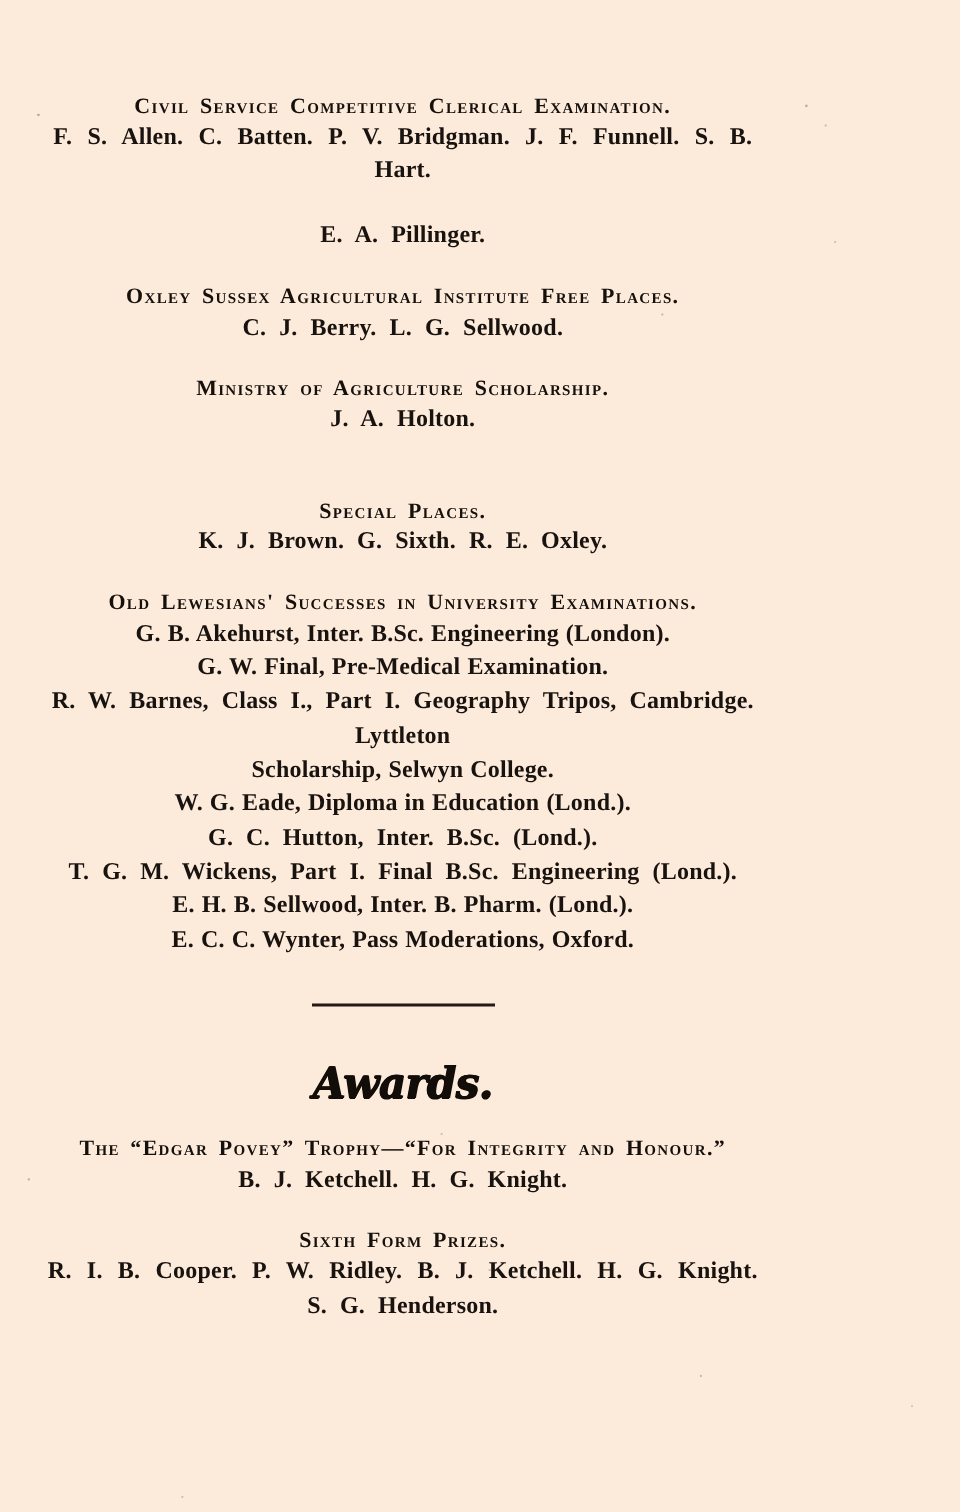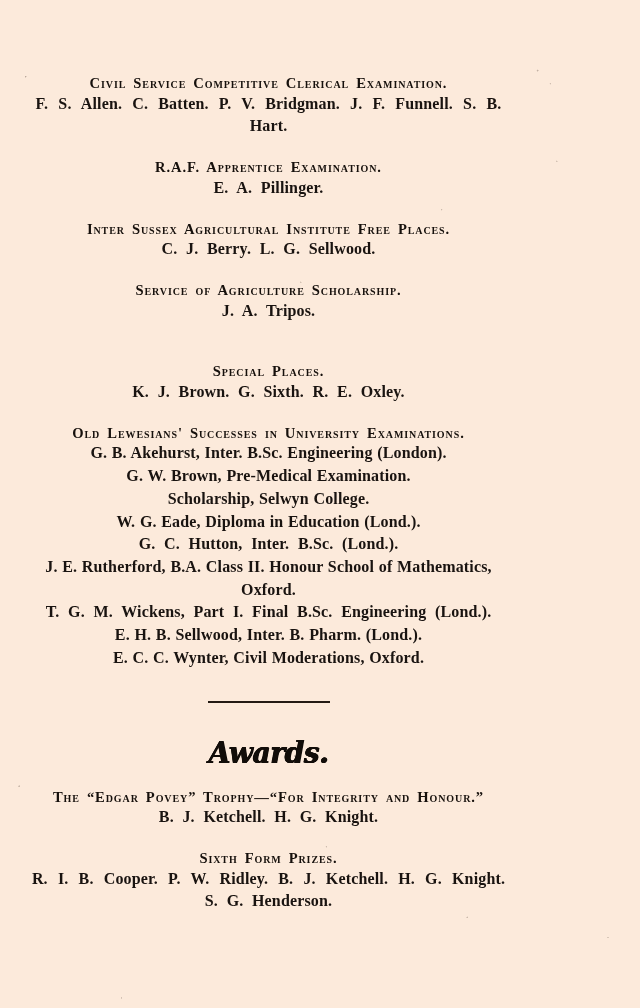--- a/index.html
+++ b/index.html
@@ -32,21 +32,21 @@
       radial-gradient(circle at 46% 75%, rgba(60,45,35,0.25) 0.5px, transparent 1px),
       radial-gradient(circle at 51% 84%, rgba(60,45,35,0.28) 0.5px, transparent 1px),
       radial-gradient(circle at 95% 93%, rgba(60,45,35,0.22) 0.5px, transparent 1px),
       radial-gradient(circle at 73% 91%, rgba(60,45,35,0.3) 0.5px, transparent 1px),
       radial-gradient(circle at 19% 99%, rgba(60,45,35,0.25) 0.5px, transparent 1px);
     opacity: 0.85;
   }
 
   .sheet {
     position: relative;
-    padding: 12px 18px;
+    padding: 0 18px;
     box-sizing: border-box;
     width: 537px;
   }
 
   .block {
     text-align: center;
   }
 
   
   .heading {
@@ -119,61 +119,60 @@
   <div style="height:62px"></div>
 
   <div class="block">
     <div class="heading">Civil Service Competitive Clerical Examination.</div>
     <div class="names xwide">F. S. Allen.   C. Batten.   P. V. Bridgman.   J. F. Funnell.   S. B. Hart.</div>
   </div>
 
   <div class="sec-gap"></div>
 
   <div class="block">
-    <div class="heading">R.A.F. Apprentice Examination.</div>
     <div class="names wide">E. A. Pillinger.</div>
   </div>
 
   <div class="sec-gap"></div>
 
   <div class="block">
-    <div class="heading">Inter Sussex Agricultural Institute Free Places.</div>
+    <div class="heading">Oxley Sussex Agricultural Institute Free Places.</div>
     <div class="names wide">C. J. Berry.      L. G. Sellwood.</div>
   </div>
 
   <div class="sec-gap"></div>
 
   <div class="block">
-    <div class="heading">Service of Agriculture Scholarship.</div>
-    <div class="names wide">J. A. Tripos.</div>
+    <div class="heading">Ministry of Agriculture Scholarship.</div>
+    <div class="names wide">J. A. Holton.</div>
   </div>
 
   <div class="sec-gap"></div>
 
 
   <div class="sec-gap"></div>
 
   <div class="block">
     <div class="heading">Special Places.</div>
     <div class="names wide">K. J. Brown.   G. Sixth.   R. E. Oxley.</div>
   </div>
 
   <div class="sec-gap"></div>
 
   <div class="block">
     <div class="heading">Old Lewesians' Successes in University Examinations.</div>
     <div class="names tight">G. B. Akehurst, Inter. B.Sc. Engineering (London).</div>
-    <div class="names tight">G. W. Brown, Pre-Medical Examination.</div>
+    <div class="names tight">G. W. Final, Pre-Medical Examination.</div>
+    <div class="names wide">R. W. Barnes, Class I., Part I. Geography Tripos, Cambridge. Lyttleton</div>
     <div class="names tight">Scholarship, Selwyn College.</div>
     <div class="names tight">W. G. Eade, Diploma in Education (Lond.).</div>
     <div class="names wide">G. C. Hutton, Inter. B.Sc. (Lond.).</div>
-    <div class="names tight">J. E. Rutherford, B.A. Class II. Honour School of Mathematics, Oxford.</div>
     <div class="names wide">T. G. M. Wickens, Part I. Final B.Sc. Engineering (Lond.).</div>
     <div class="names tight">E. H. B. Sellwood, Inter. B. Pharm. (Lond.).</div>
-    <div class="names tight">E. C. C. Wynter, Civil Moderations, Oxford.</div>
+    <div class="names tight">E. C. C. Wynter, Pass Moderations, Oxford.</div>
   </div>
 
   <div class="rule-wrap">
     <span class="rule"></span>
   </div>
 
   <div class="awards-title">Awards.</div>
 
   <div style="height:18px"></div>
 

